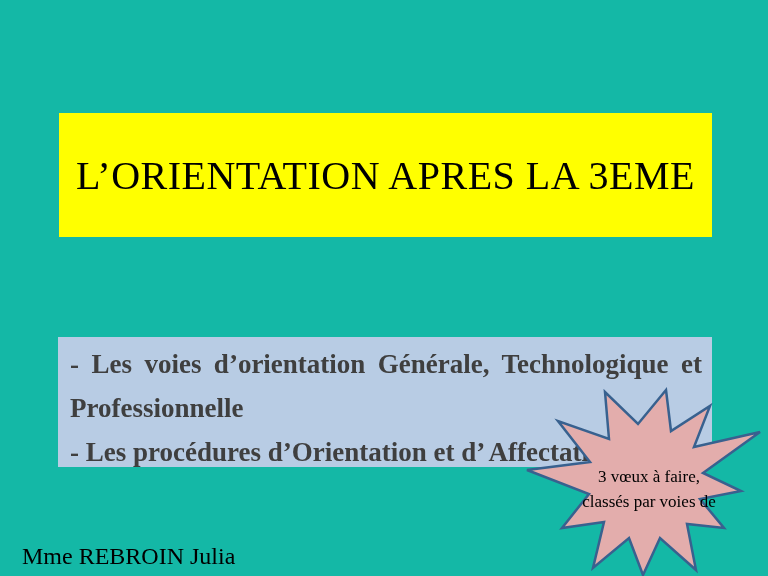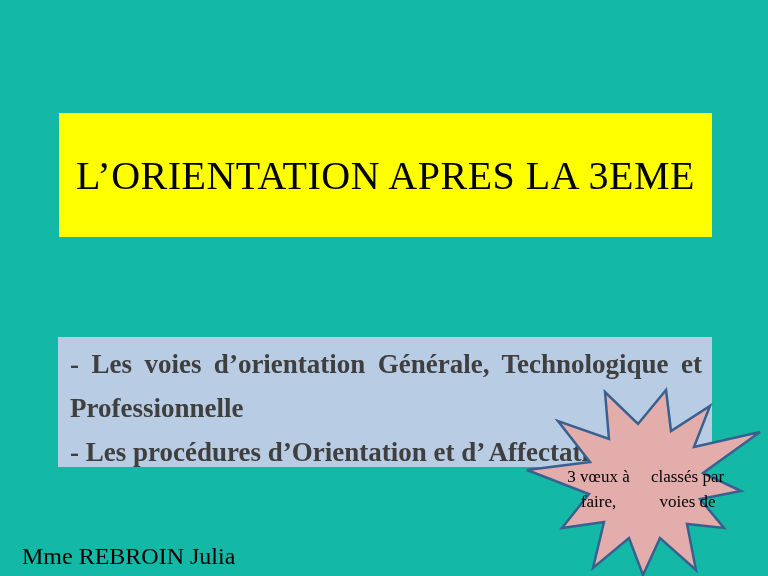--- a/index.html
+++ b/index.html
@@ -61,21 +61,21 @@
     height: 576px;
     pointer-events: none;
   }
   .callout-text {
     position: absolute;
     left: 560px;
     top: 448px;
     width: 178px;
     height: 82px;
     display: flex;
-    flex-direction: row;
+    flex-direction: column;
     align-items: center;
     justify-content: center;
     text-align: center;
     font-size: 17px;
     line-height: 25px;
     color: #000000;
   }
   .author-credit {
     position: absolute;
     left: 22px;

